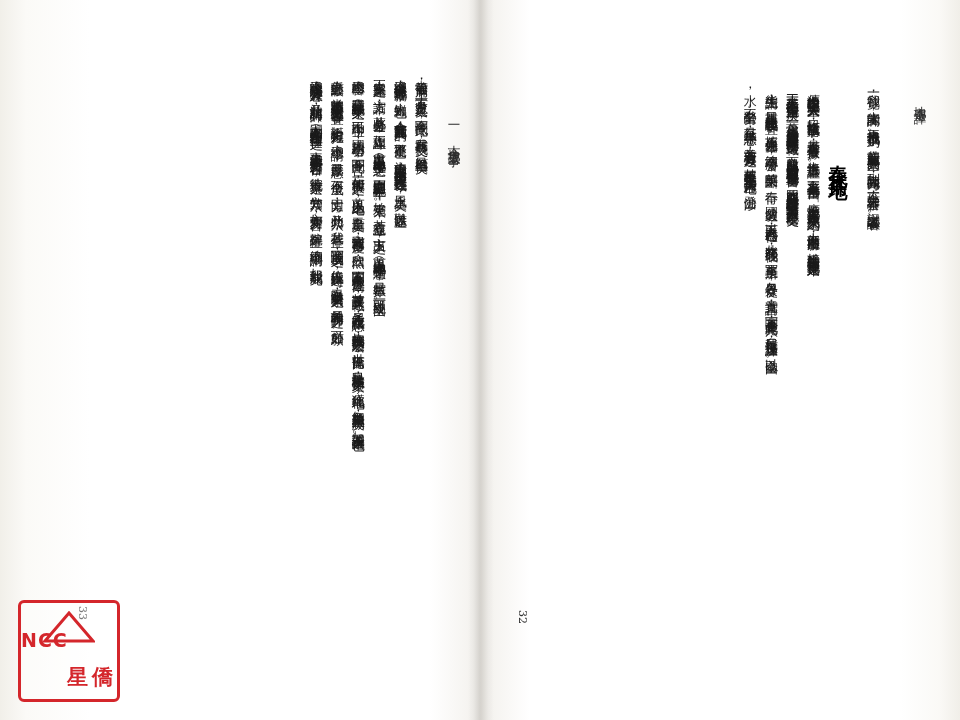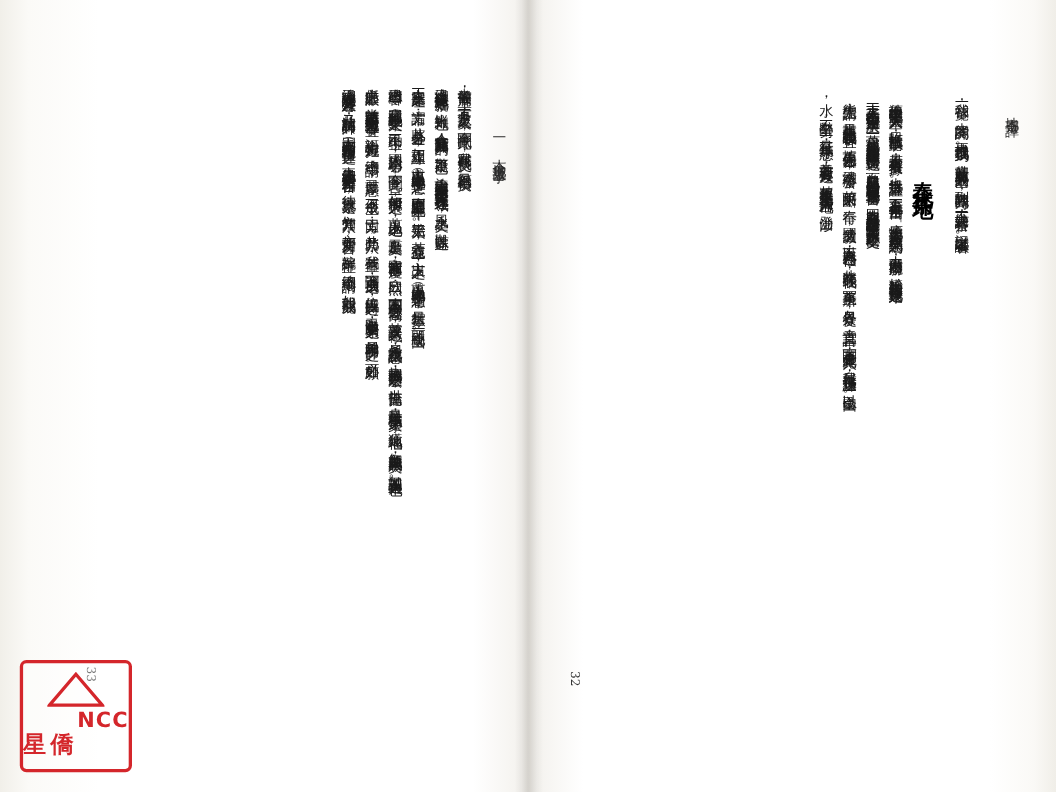--- a/index.html
+++ b/index.html
@@ -154,33 +154,33 @@
     height: 0;
     border-left: 26px solid transparent;
     border-right: 26px solid transparent;
     border-bottom: 30px solid transparent;
     border-bottom-color: transparent;
   }
   .stamp .tri svg { position: absolute; left: -26px; top: 0; }
   .stamp .ncc {
     position: absolute;
     left: 0; right: 0;
-    top: 41px;
-    text-align: right;
+    top: 26px;
+    text-align: left;
     font-family: "DejaVu Sans", "Liberation Sans", sans-serif;
     font-weight: bold;
     font-size: 19px;
     color: #d4262b;
     letter-spacing: 1px;
   }
   .stamp .cn {
     position: absolute;
     left: 0; right: 0;
     bottom: 8px;
-    text-align: left;
+    text-align: right;
     font-family: "DejaVu Serif", "Liberation Serif", serif;
     font-weight: bold;
     font-size: 21px;
     color: #d4262b;
     letter-spacing: 4px;
   }
 </style>
 </head>
 <body>
 

